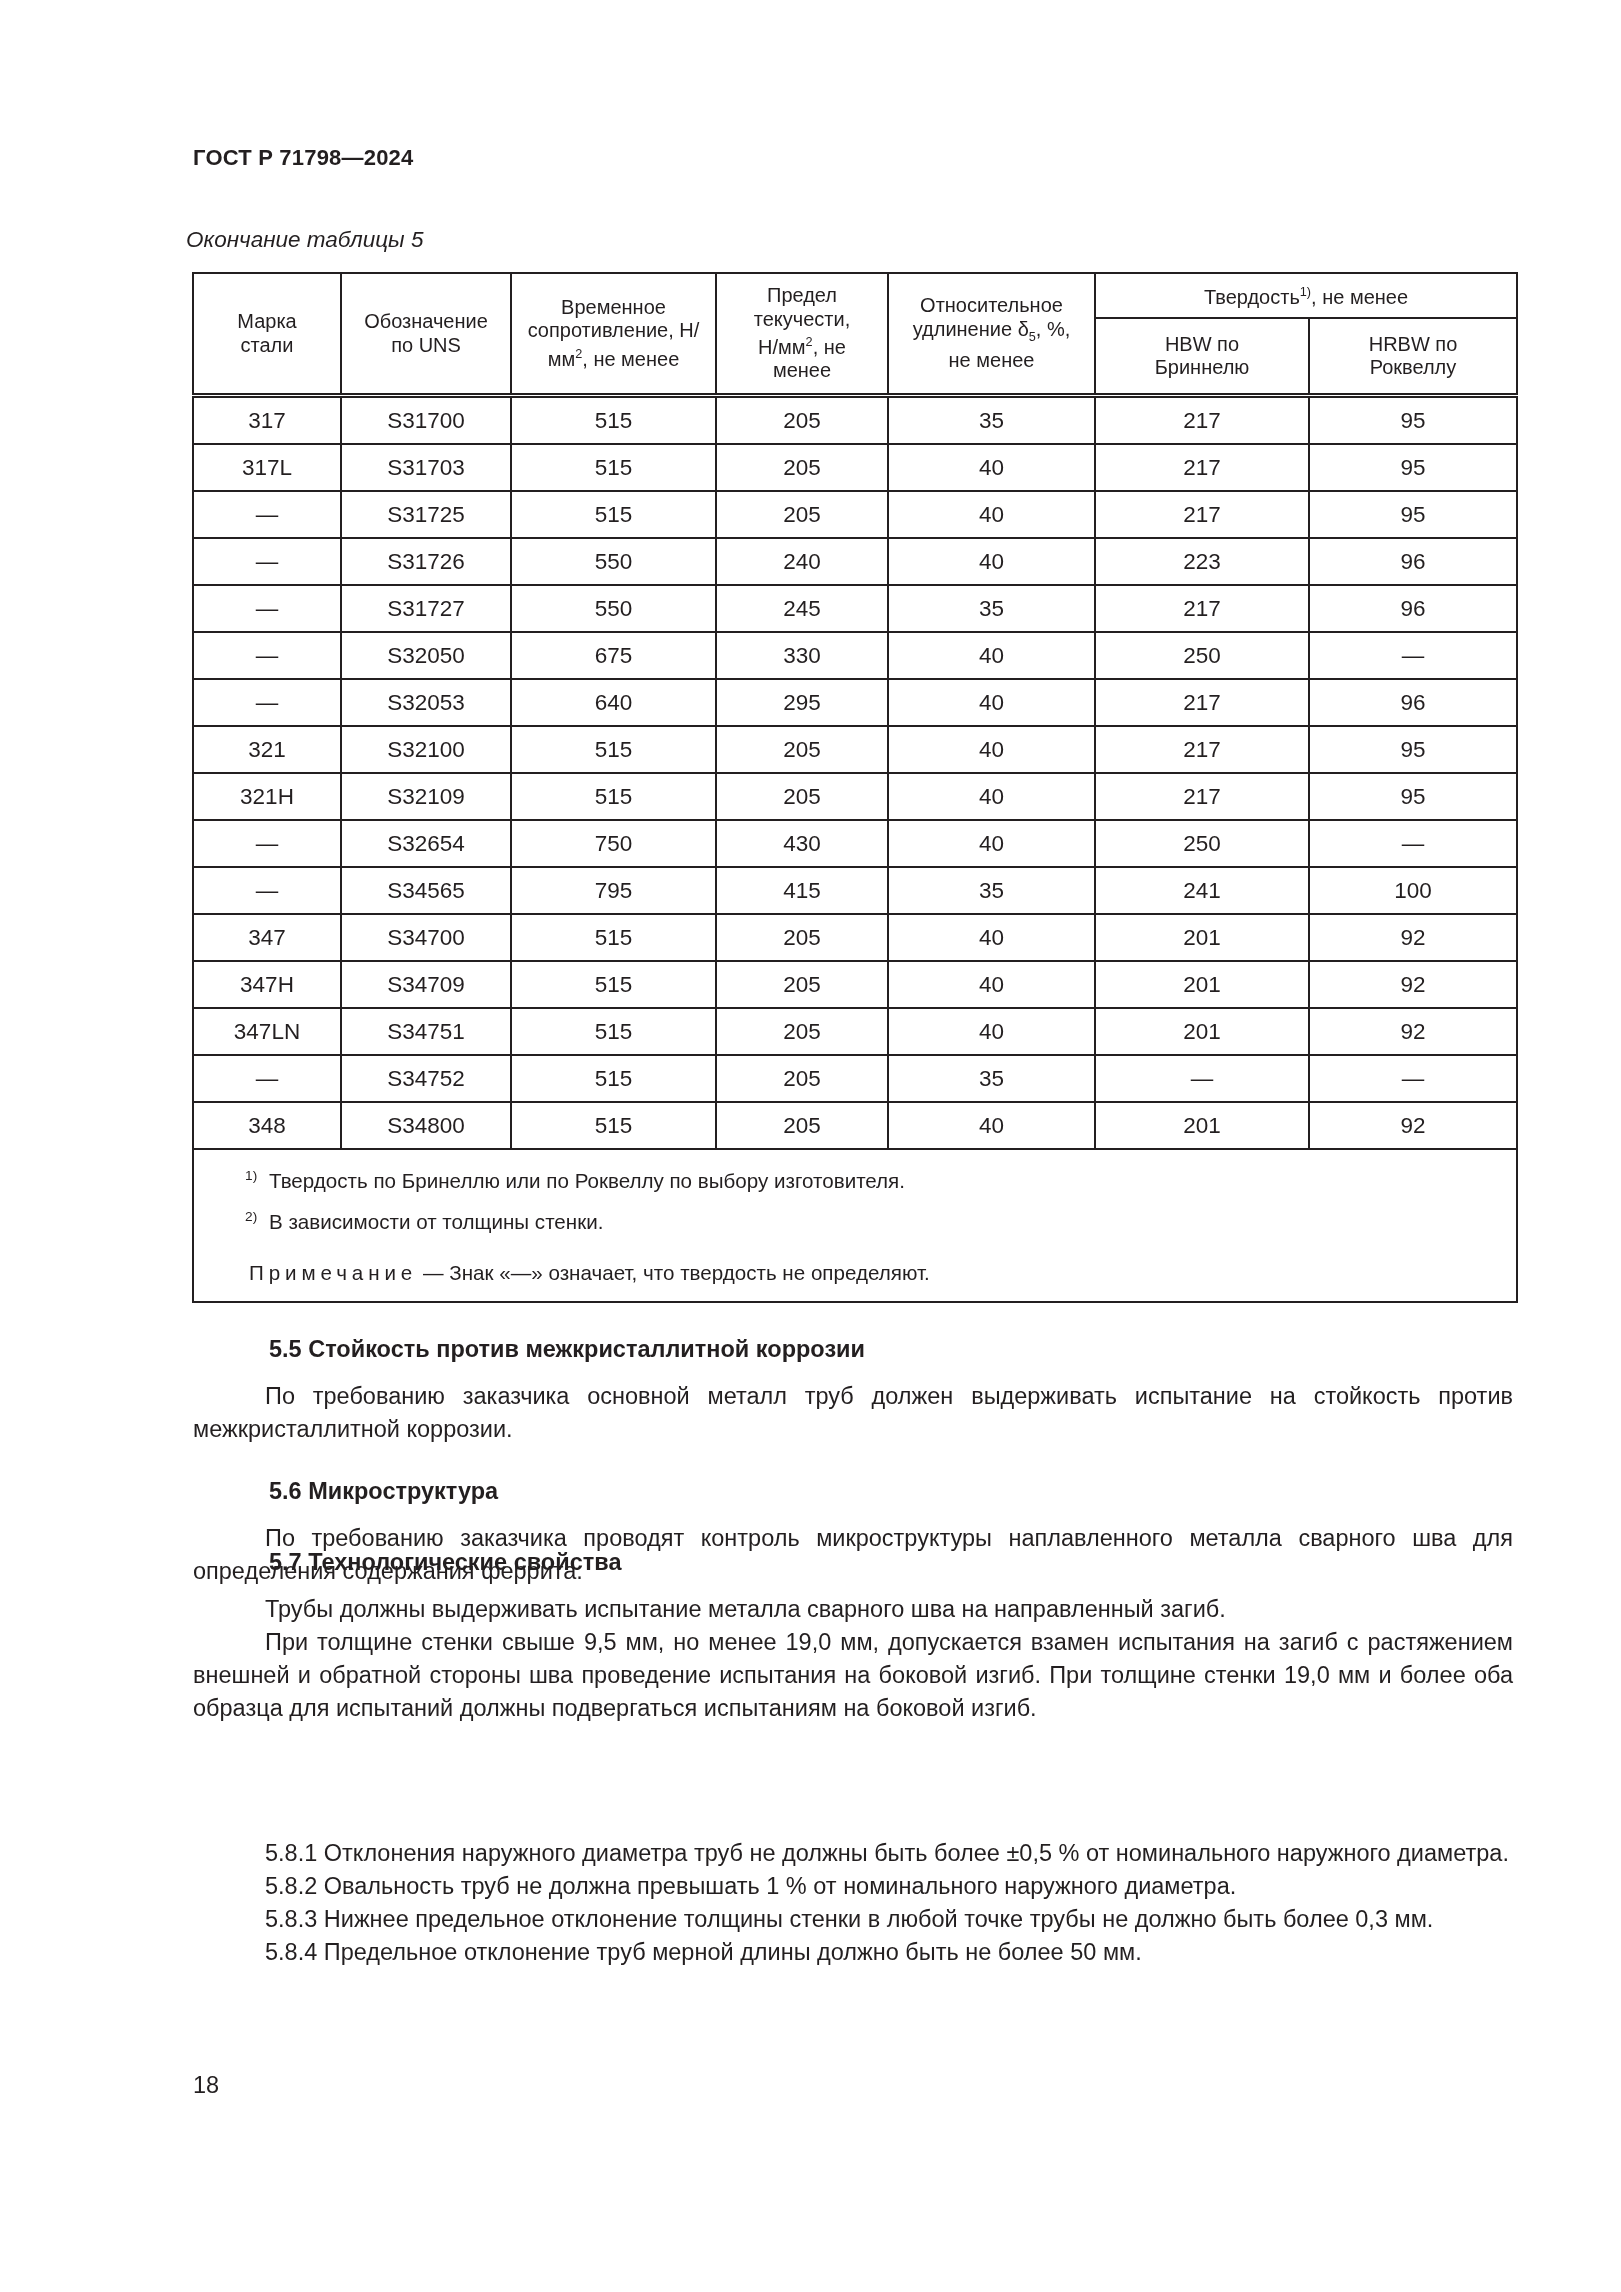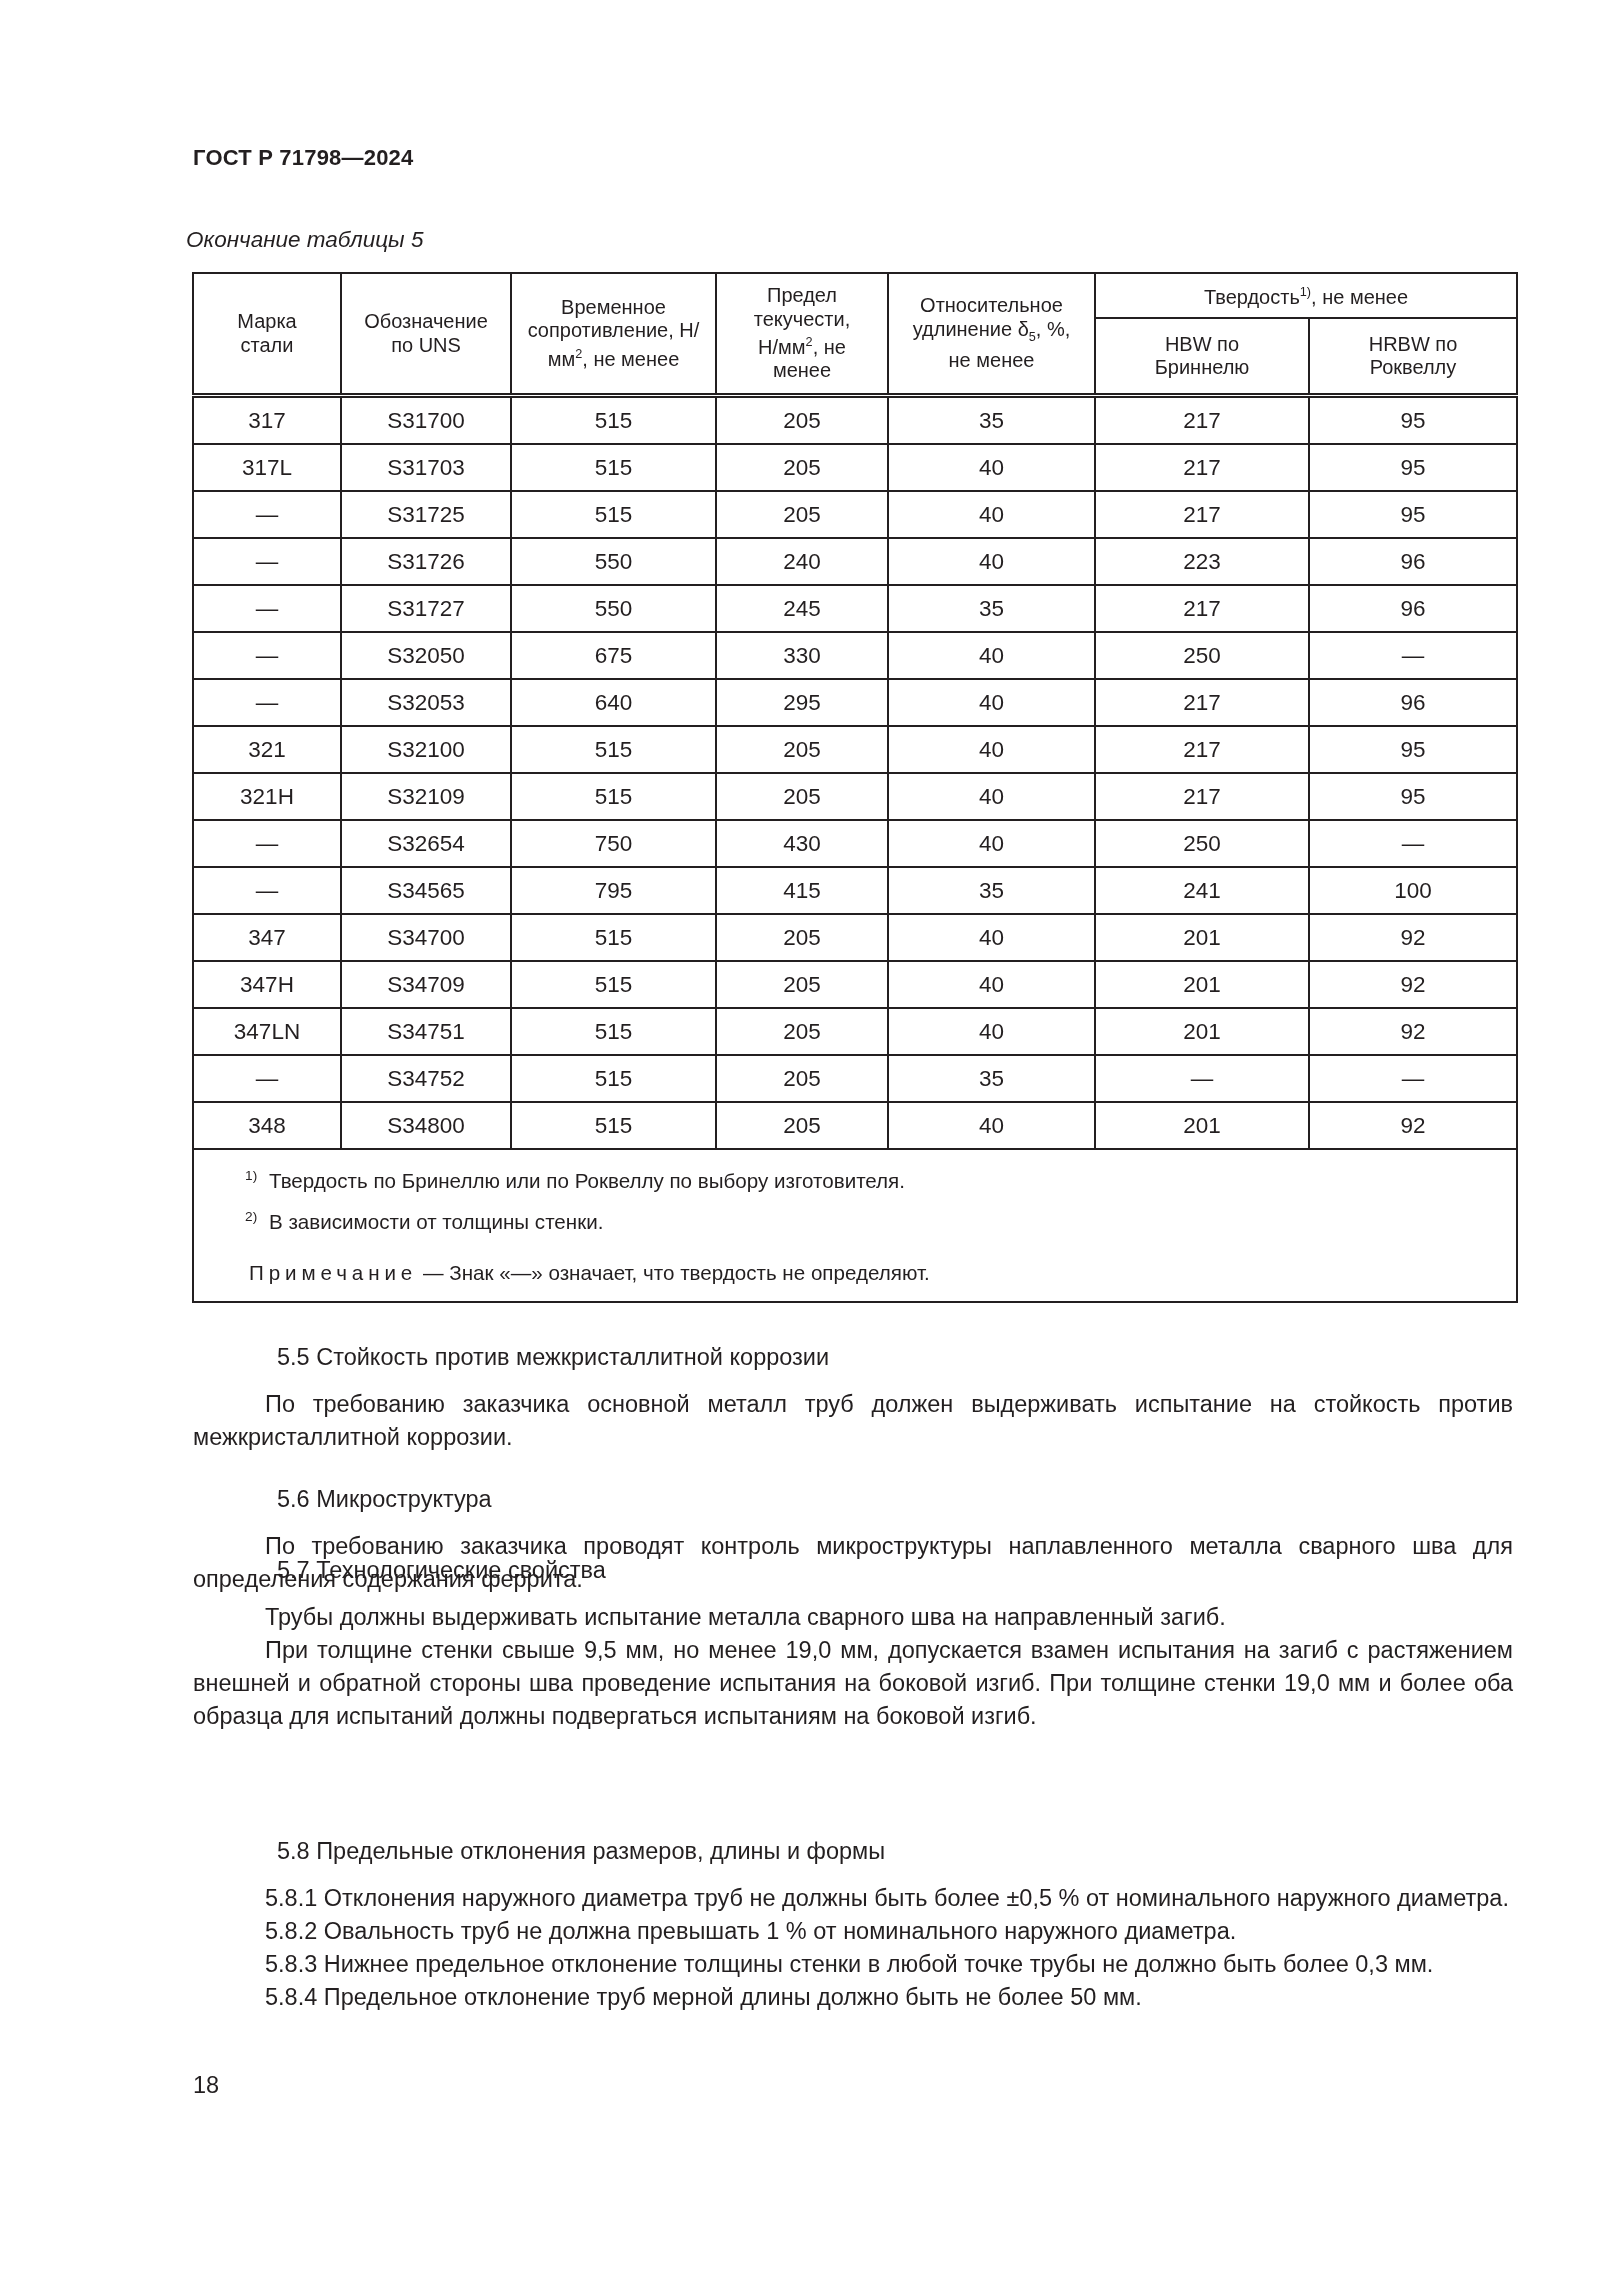--- a/index.html
+++ b/index.html
@@ -15,21 +15,21 @@
   table.spec thead tr.r2 th, table.spec thead th.span2 { border-bottom: 5.9px double #231f20; }
   table.spec tbody td { height: 45px; }
   table.spec td.foot { text-align: left; padding: 7.8px 0 9.8px 55px; font-size: 20.6px; line-height: 36px; }
   .fn-line { display: block; }
   .fn-mark { font-size: 13.7px; vertical-align: super; margin-right: 7.8px; position: relative; left: -3.9px; }
   .note-line { display: block; margin-top: 15.7px; }
   .spaced { letter-spacing: 4.9px; }
   sup { font-size: 12.7px; }
   sub { font-size: 12.7px; }
   .section { position: absolute; left: 193px; width: 1320px; font-size: 23.5px; line-height: 33px; }
-  .sec-title { font-weight: normal; padding-left: 72px; margin: 12px; }
+  .sec-title { font-weight: bold; padding-left: 72px; margin: 4px; }
   .para { margin: 0; text-indent: 72px; text-align: justify; }
   .page-num { position: absolute; left: 193px; top: 2072px; font-size: 23.5px; }
 </style>
 </head>
 <body>
 
 <div class="doc-header">ГОСТ Р 71798—2024</div>
 <div class="table-caption">Окончание таблицы 5</div>
 
 <table class="spec">
@@ -229,21 +229,20 @@
   <p class="para" style="margin-top:13.7px">По требованию заказчика проводят контроль микроструктуры наплавленного металла сварного шва для определения содержания феррита.</p>
 </div>
 
 <div class="section" style="top:1542px">
   <p class="sec-title">5.7 Технологические свойства</p>
   <p class="para" style="margin-top:13.7px">Трубы должны выдерживать испытание металла сварного шва на направленный загиб.</p>
   <p class="para">При толщине стенки свыше 9,5 мм, но менее 19,0 мм, допускается взамен испытания на загиб с растяжением внешней и обратной стороны шва проведение испытания на боковой изгиб. При толщине стенки 19,0 мм и более оба образца для испытаний должны подвергаться испытаниям на боковой изгиб.</p>
 </div>
 
 <div class="section" style="top:1823px">
-  <p class="sec-title">5.8 Предельные отклонения размеров, длины и формы</p>
   <p class="para" style="margin-top:13.7px">5.8.1 Отклонения наружного диаметра труб не должны быть более ±0,5 % от номинального наружного диаметра.</p>
   <p class="para">5.8.2 Овальность труб не должна превышать 1 % от номинального наружного диаметра.</p>
   <p class="para">5.8.3 Нижнее предельное отклонение толщины стенки в любой точке трубы не должно быть более 0,3 мм.</p>
   <p class="para">5.8.4 Предельное отклонение труб мерной длины должно быть не более 50 мм.</p>
 </div>
 
 <div class="page-num">18</div>
 
 
 </body></html>

